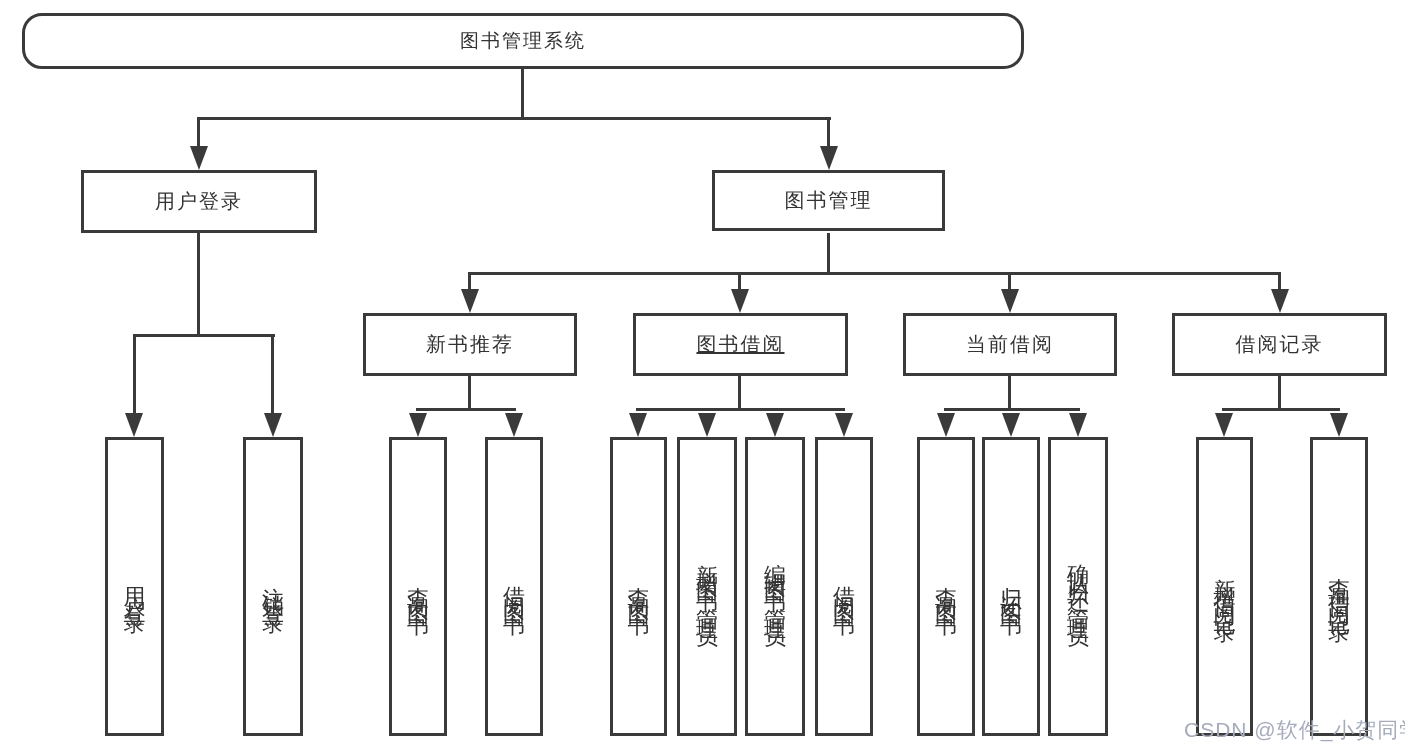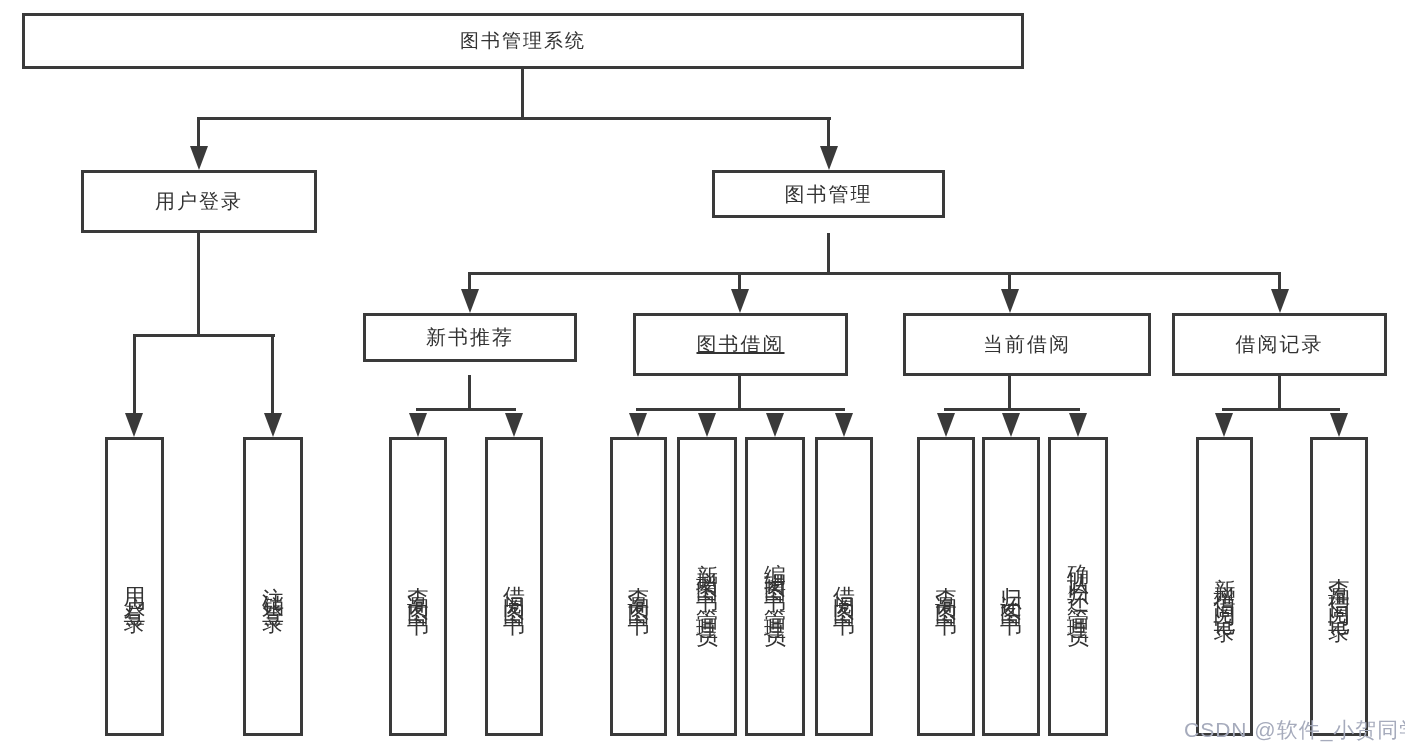--- a/index.html
+++ b/index.html
@@ -4,21 +4,21 @@
 <style>
   html,body{margin:0;padding:0;background:#fff;}
   .canvas{position:relative;width:1405px;height:747px;background:#ffffff;overflow:hidden;
           font-family:"Liberation Sans",sans-serif;color:#333333;}
   .ln{position:absolute;background:#3a3a3a;}
   .ah{position:absolute;width:0;height:0;border-left:9px solid transparent;
       border-right:9px solid transparent;border-top:24px solid #3a3a3a;}
   .node{position:absolute;box-sizing:border-box;border:3px solid #3a3a3a;background:#ffffff;
         display:flex;align-items:center;justify-content:center;text-align:center;
         font-size:20px;letter-spacing:2px;z-index:2;}
-  .node.root{font-size:19px;}
+  .node.root{font-size:19px;border-radius:20px;}
   .node.leaf{writing-mode:vertical-rl;text-orientation:mixed;font-size:22px;
              letter-spacing:9px;line-height:1;}
   .watermark{position:absolute;left:1184px;top:716px;font-size:21px;letter-spacing:1px;
              color:#a6abbc;z-index:5;white-space:nowrap;}
 </style>
 </head>
 <body>
 
 <div class="canvas">
 
@@ -65,25 +65,25 @@
   <div class="ah" style="left:835px;top:413px;"></div>
   <div class="ah" style="left:937px;top:413px;"></div>
   <div class="ah" style="left:1002px;top:413px;"></div>
   <div class="ah" style="left:1069px;top:413px;"></div>
   <div class="ah" style="left:1215px;top:413px;"></div>
   <div class="ah" style="left:1330px;top:413px;"></div>
 
   <div class="node root" style="left:22px;top:13px;width:1002px;height:56px;">图书管理系统</div>
 
   <div class="node" style="left:81px;top:170px;width:236px;height:63px;">用户登录</div>
-  <div class="node" style="left:712px;top:170px;width:233px;height:48px;">图书管理</div>
+  <div class="node" style="left:712px;top:170px;width:233px;height:61px;">图书管理</div>
 
-  <div class="node" style="left:363px;top:313px;width:214px;height:49px;">新书推荐</div>
+  <div class="node" style="left:363px;top:313px;width:214px;height:63px;">新书推荐</div>
   <div class="node" style="left:633px;top:313px;width:215px;height:63px;text-decoration:underline;">图书借阅</div>
-  <div class="node" style="left:903px;top:313px;width:248px;height:63px;">当前借阅</div>
+  <div class="node" style="left:903px;top:313px;width:214px;height:63px;">当前借阅</div>
   <div class="node" style="left:1172px;top:313px;width:215px;height:63px;">借阅记录</div>
 
   <div class="node leaf" style="left:105px;top:437px;width:59px;height:299px;">用户登录</div>
   <div class="node leaf" style="left:243px;top:437px;width:60px;height:299px;">注销登录</div>
   <div class="node leaf" style="left:389px;top:437px;width:58px;height:299px;">查询图书</div>
   <div class="node leaf" style="left:485px;top:437px;width:58px;height:299px;">借阅图书</div>
   <div class="node leaf" style="left:610px;top:437px;width:57px;height:299px;">查询图书</div>
   <div class="node leaf" style="left:677px;top:437px;width:60px;height:299px;">新增图书（管理员）</div>
   <div class="node leaf" style="left:745px;top:437px;width:60px;height:299px;">编辑图书（管理员）</div>
   <div class="node leaf" style="left:815px;top:437px;width:58px;height:299px;">借阅图书</div>

